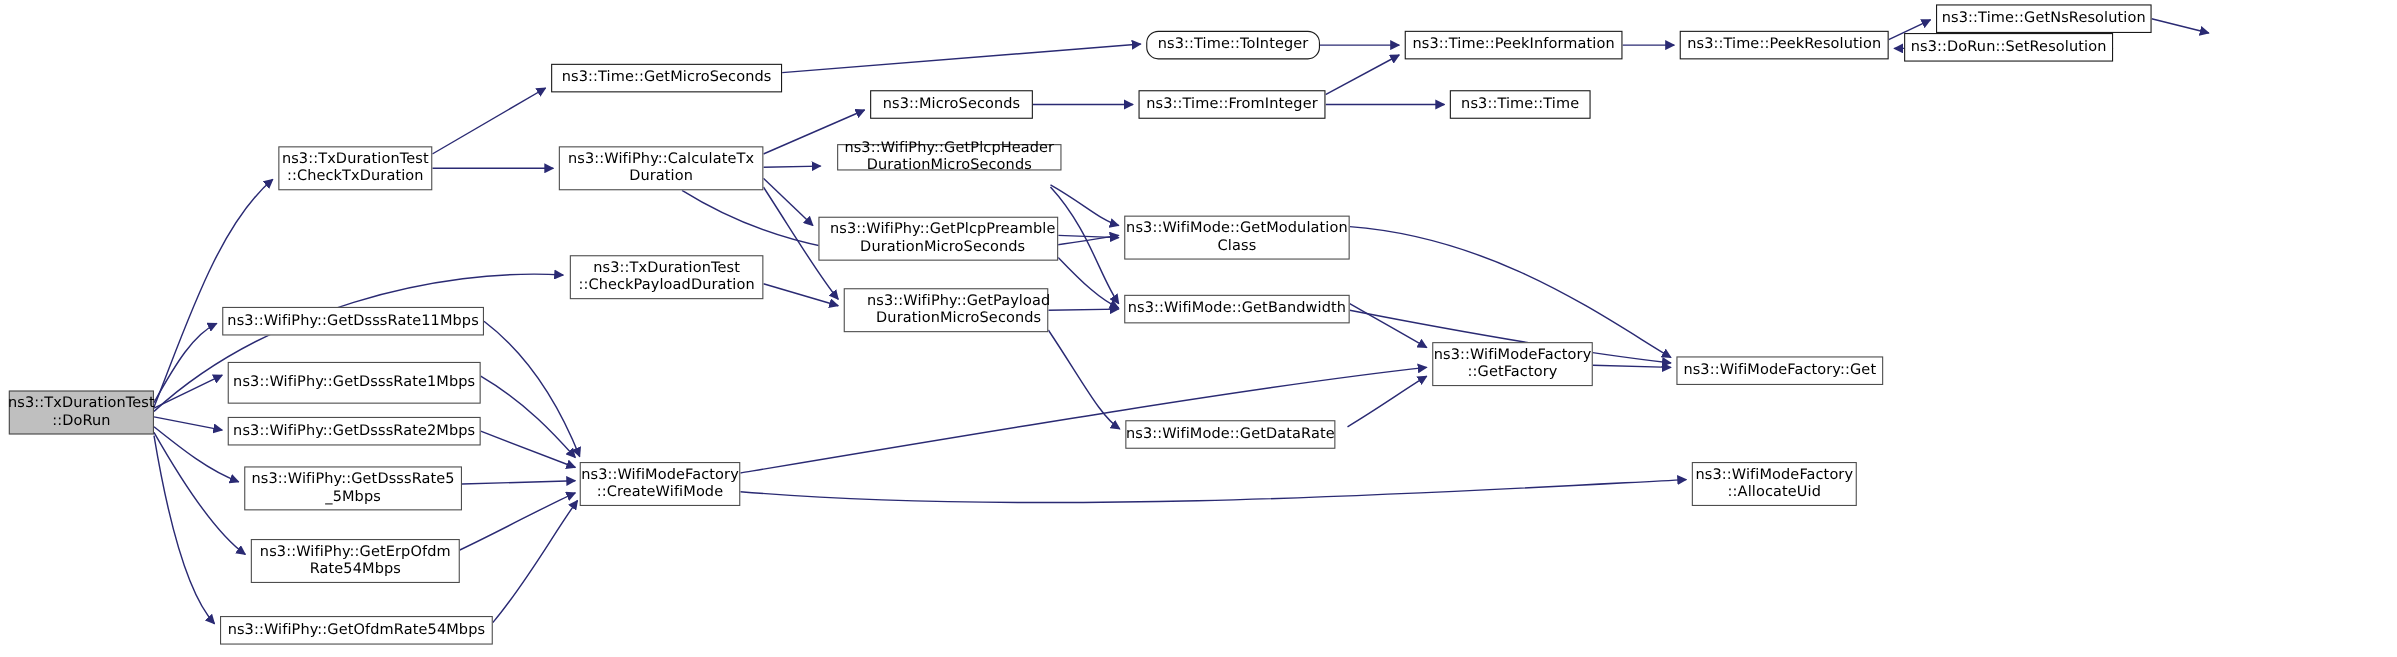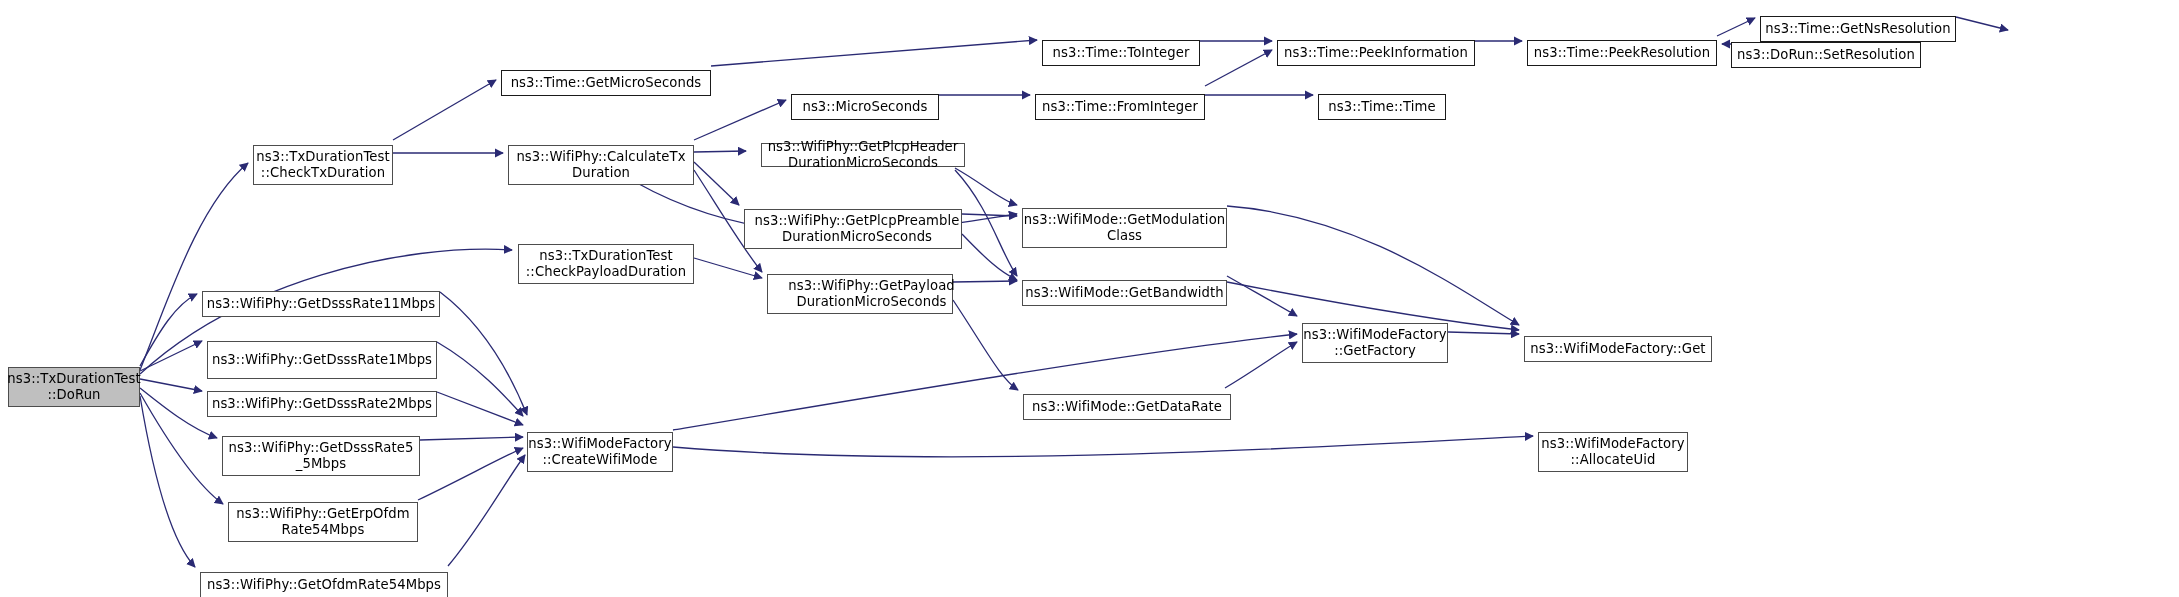--- a/index.html
+++ b/index.html
@@ -2,21 +2,21 @@
 <html><head>
 <meta charset="utf-8">
 <style>
   html,body{margin:0;padding:0;background:#ffffff;}
   body{font-family:"DejaVu Sans","Liberation Sans",sans-serif;}
   #graph-root{position:relative;width:2179px;height:597px;background:#fff;overflow:hidden;}
   svg#edges{position:absolute;left:0;top:0;width:2179px;height:597px;pointer-events:none;}
   .node{position:absolute;box-sizing:border-box;border:1px solid #1a1a1a;background:#ffffff;
         display:flex;align-items:center;justify-content:center;text-align:center;
         font-size:13.2px;color:#000000;line-height:1.18;letter-spacing:0.1px;
-        white-space:pre-line;padding:1px 4px;margin-top:12px;}
+        white-space:pre-line;padding:1px 4px;}
   .node.root{background:#bfbfbf;border:1px solid #333;}
   .node.thick{border-width:1.6px;border-color:#4d4d4d;}
 </style>
 </head>
 <body>
 
 <div id="graph-root">
   <svg id="edges" viewBox="0 0 2179 597" preserveAspectRatio="none">
     <defs>
       <marker id="arrow" viewBox="0 0 10 10" refX="9" refY="5" markerWidth="7" markerHeight="7" orient="auto-start-reverse">
@@ -88,31 +88,31 @@
 Duration</div>
       <div class="node thick" style="left: 518px; top: 232px; width: 176px; height: 40px;">ns3::TxDurationTest
 ::CheckPayloadDuration</div>
       <div class="node" style="left: 791px; top: 82px; width: 148px; height: 26px;">ns3::MicroSeconds</div>
       <div class="node thick" style="left: 761px; top: 131px; width: 204px; height: 24px;">ns3::WifiPhy::GetPlcpHeader
 DurationMicroSeconds</div>
       <div class="node thick" style="left: 744px; top: 197px; width: 218px; height: 40px; padding-left: 12px;">ns3::WifiPhy::GetPlcpPreamble
 DurationMicroSeconds</div>
       <div class="node thick" style="left: 767px; top: 262px; width: 186px; height: 40px; padding-left: 27px;">ns3::WifiPhy::GetPayload
 DurationMicroSeconds</div>
-      <div class="node" style="left: 1042px; top: 28px; width: 158px; height: 26px;">ns3::Time::ToInteger</div>
+      <div class="node" style="left: 1042px; top: 28px; width: 158px; height: 26px; border-radius: 11px;">ns3::Time::ToInteger</div>
       <div class="node" style="left: 1035px; top: 82px; width: 170px; height: 26px;">ns3::Time::FromInteger</div>
       <div class="node" style="left: 1318px; top: 82px; width: 128px; height: 26px;">ns3::Time::Time</div>
       <div class="node" style="left: 1277px; top: 28px; width: 198px; height: 26px;">ns3::Time::PeekInformation</div>
       <div class="node" style="left: 1527px; top: 28px; width: 190px; height: 26px;">ns3::Time::PeekResolution</div>
       <div class="node" style="left: 1760px; top: 4px; width: 196px; height: 26px;">ns3::Time::GetNsResolution</div>
       <div class="node" style="left: 1731px; top: 30px; width: 190px; height: 26px;">ns3::DoRun::SetResolution</div>
       <div class="node thick" style="left: 1022px; top: 196px; width: 205px; height: 40px;">ns3::WifiMode::GetModulation
 Class</div>
       <div class="node thick" style="left: 1022px; top: 268px; width: 205px; height: 26px;">ns3::WifiMode::GetBandwidth</div>
-      <div class="node thick" style="left: 1023px; top: 382px; width: 208px; height: 26px;">ns3::WifiMode::GetDataRate</div>
+      <div class="node thick" style="left: 1023px; top: 382px; width: 191px; height: 26px;">ns3::WifiMode::GetDataRate</div>
       <div class="node thick" style="left: 527px; top: 420px; width: 146px; height: 40px;">ns3::WifiModeFactory
 ::CreateWifiMode</div>
       <div class="node thick" style="left: 1302px; top: 311px; width: 146px; height: 40px;">ns3::WifiModeFactory
 ::GetFactory</div>
       <div class="node thick" style="left: 1524px; top: 324px; width: 188px; height: 26px;">ns3::WifiModeFactory::Get</div>
       <div class="node thick" style="left: 1538px; top: 420px; width: 150px; height: 40px;">ns3::WifiModeFactory
 ::AllocateUid</div>
     </div>
 </div>
 

